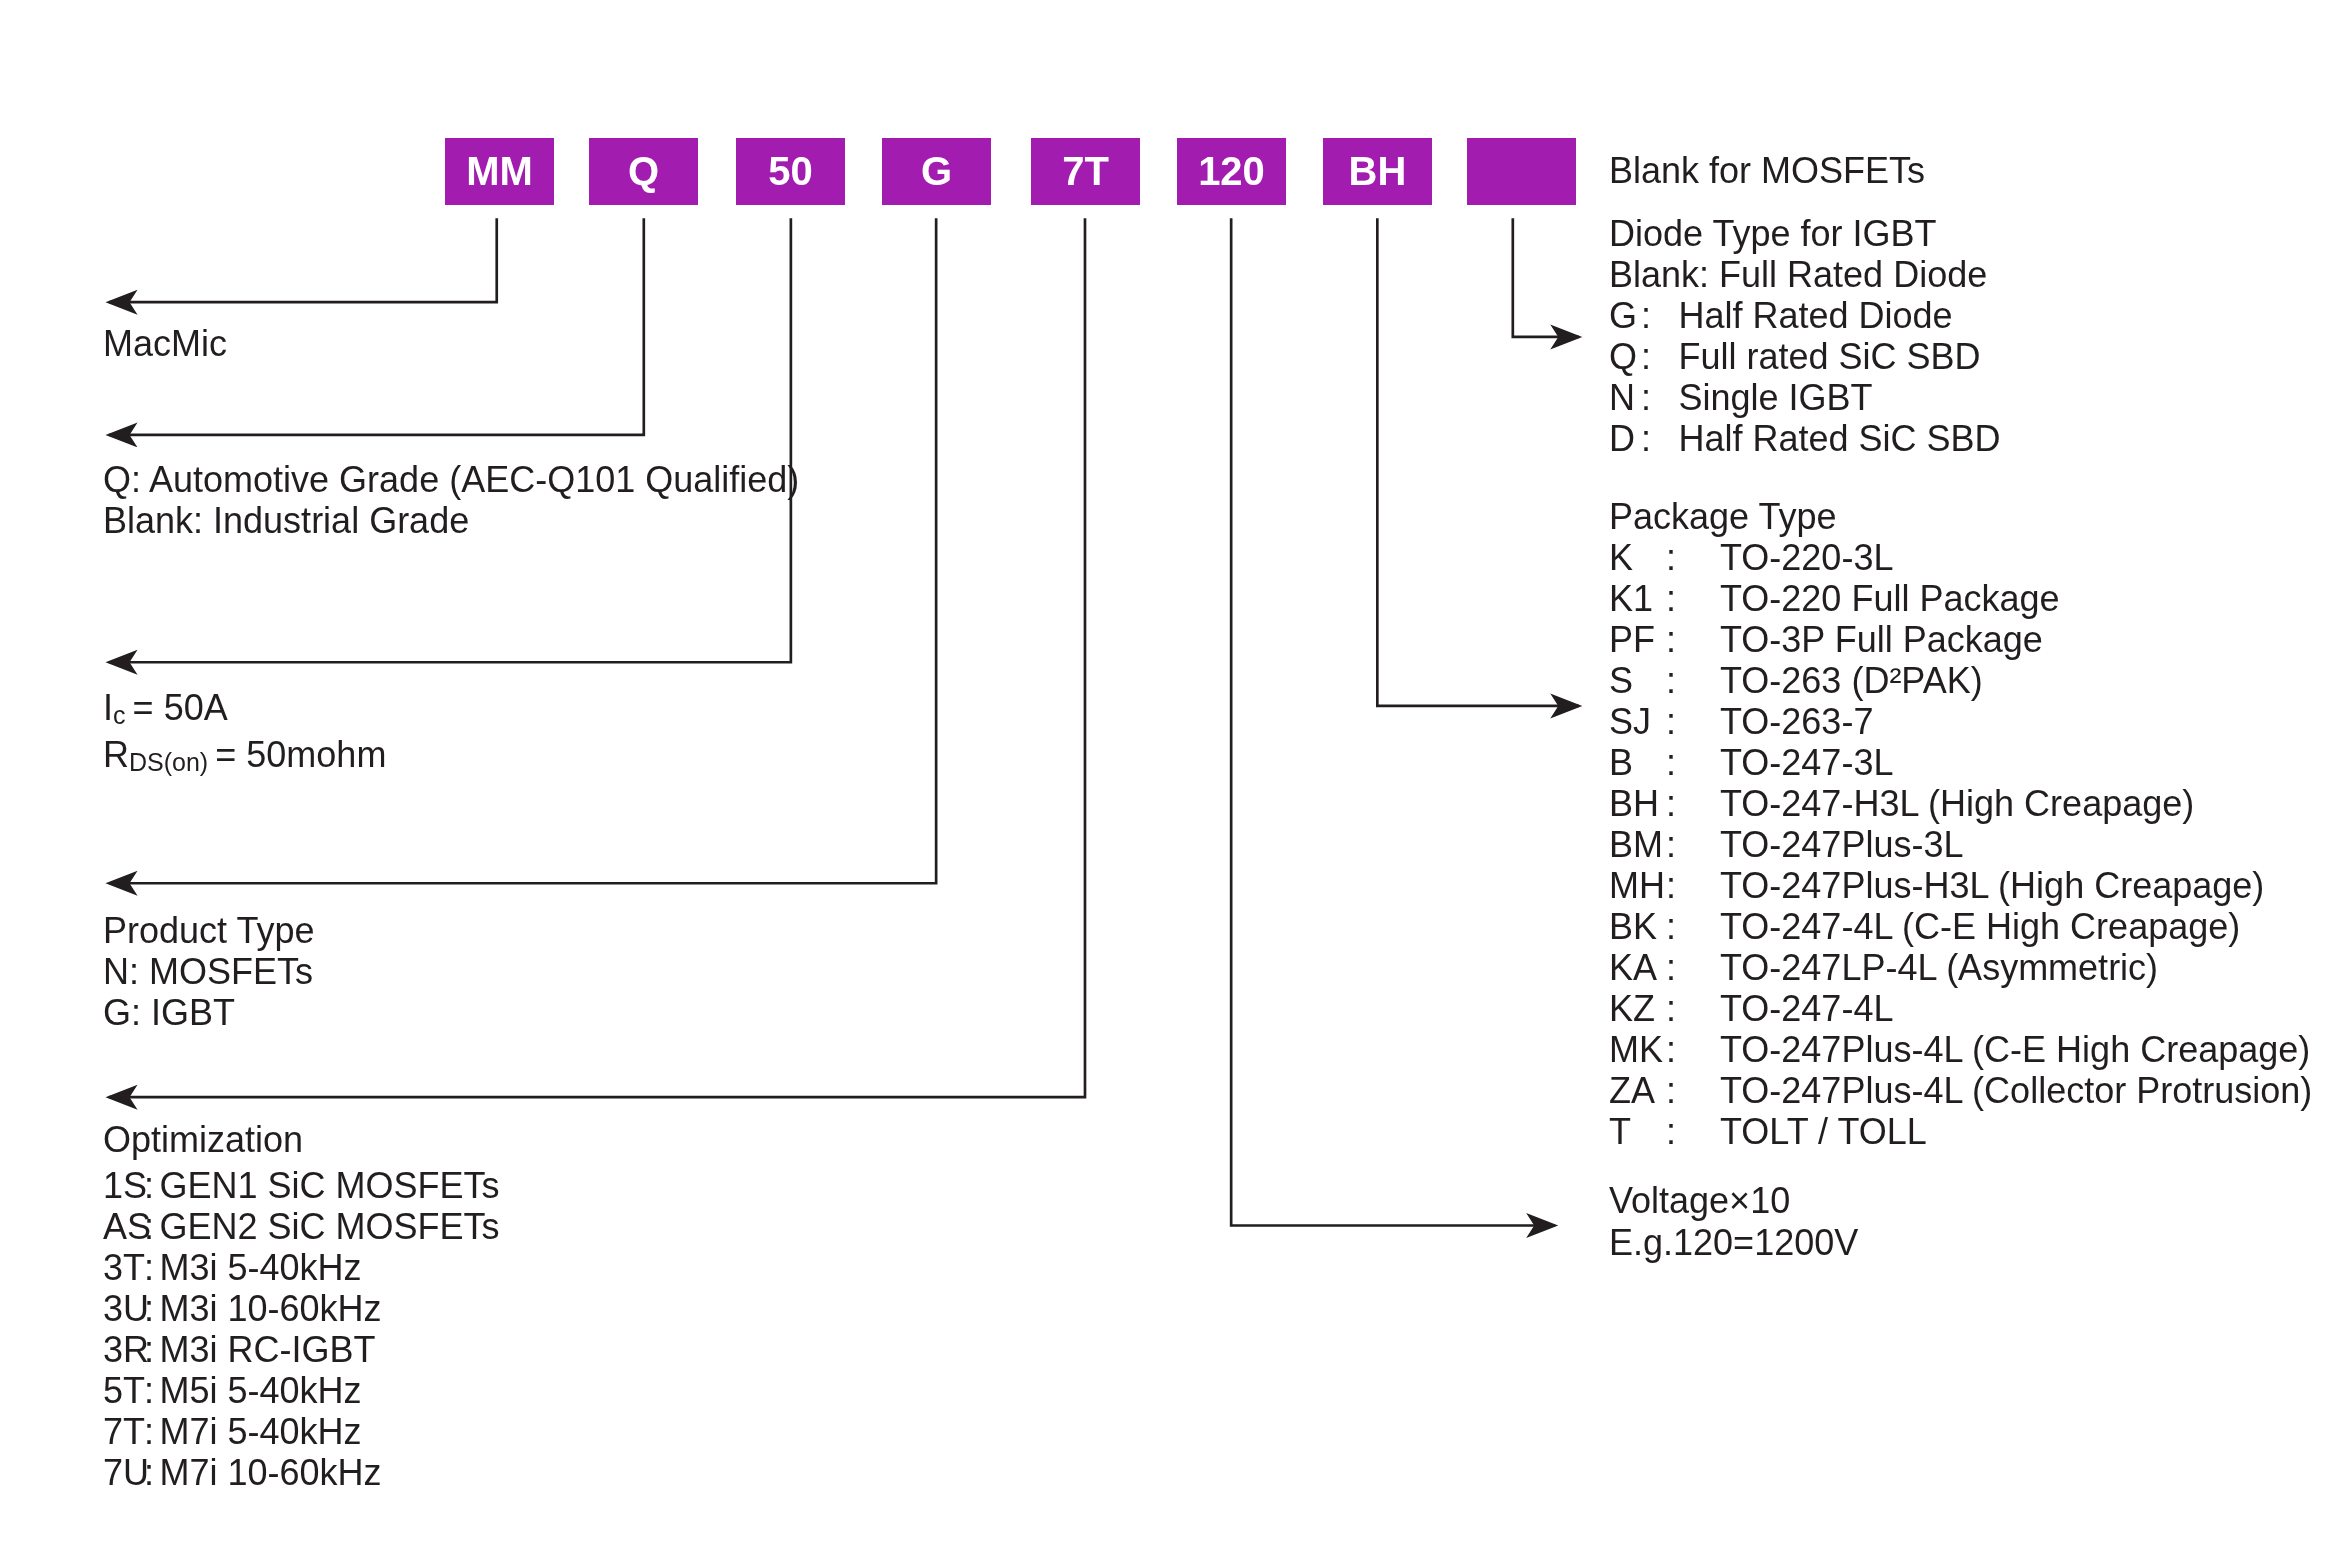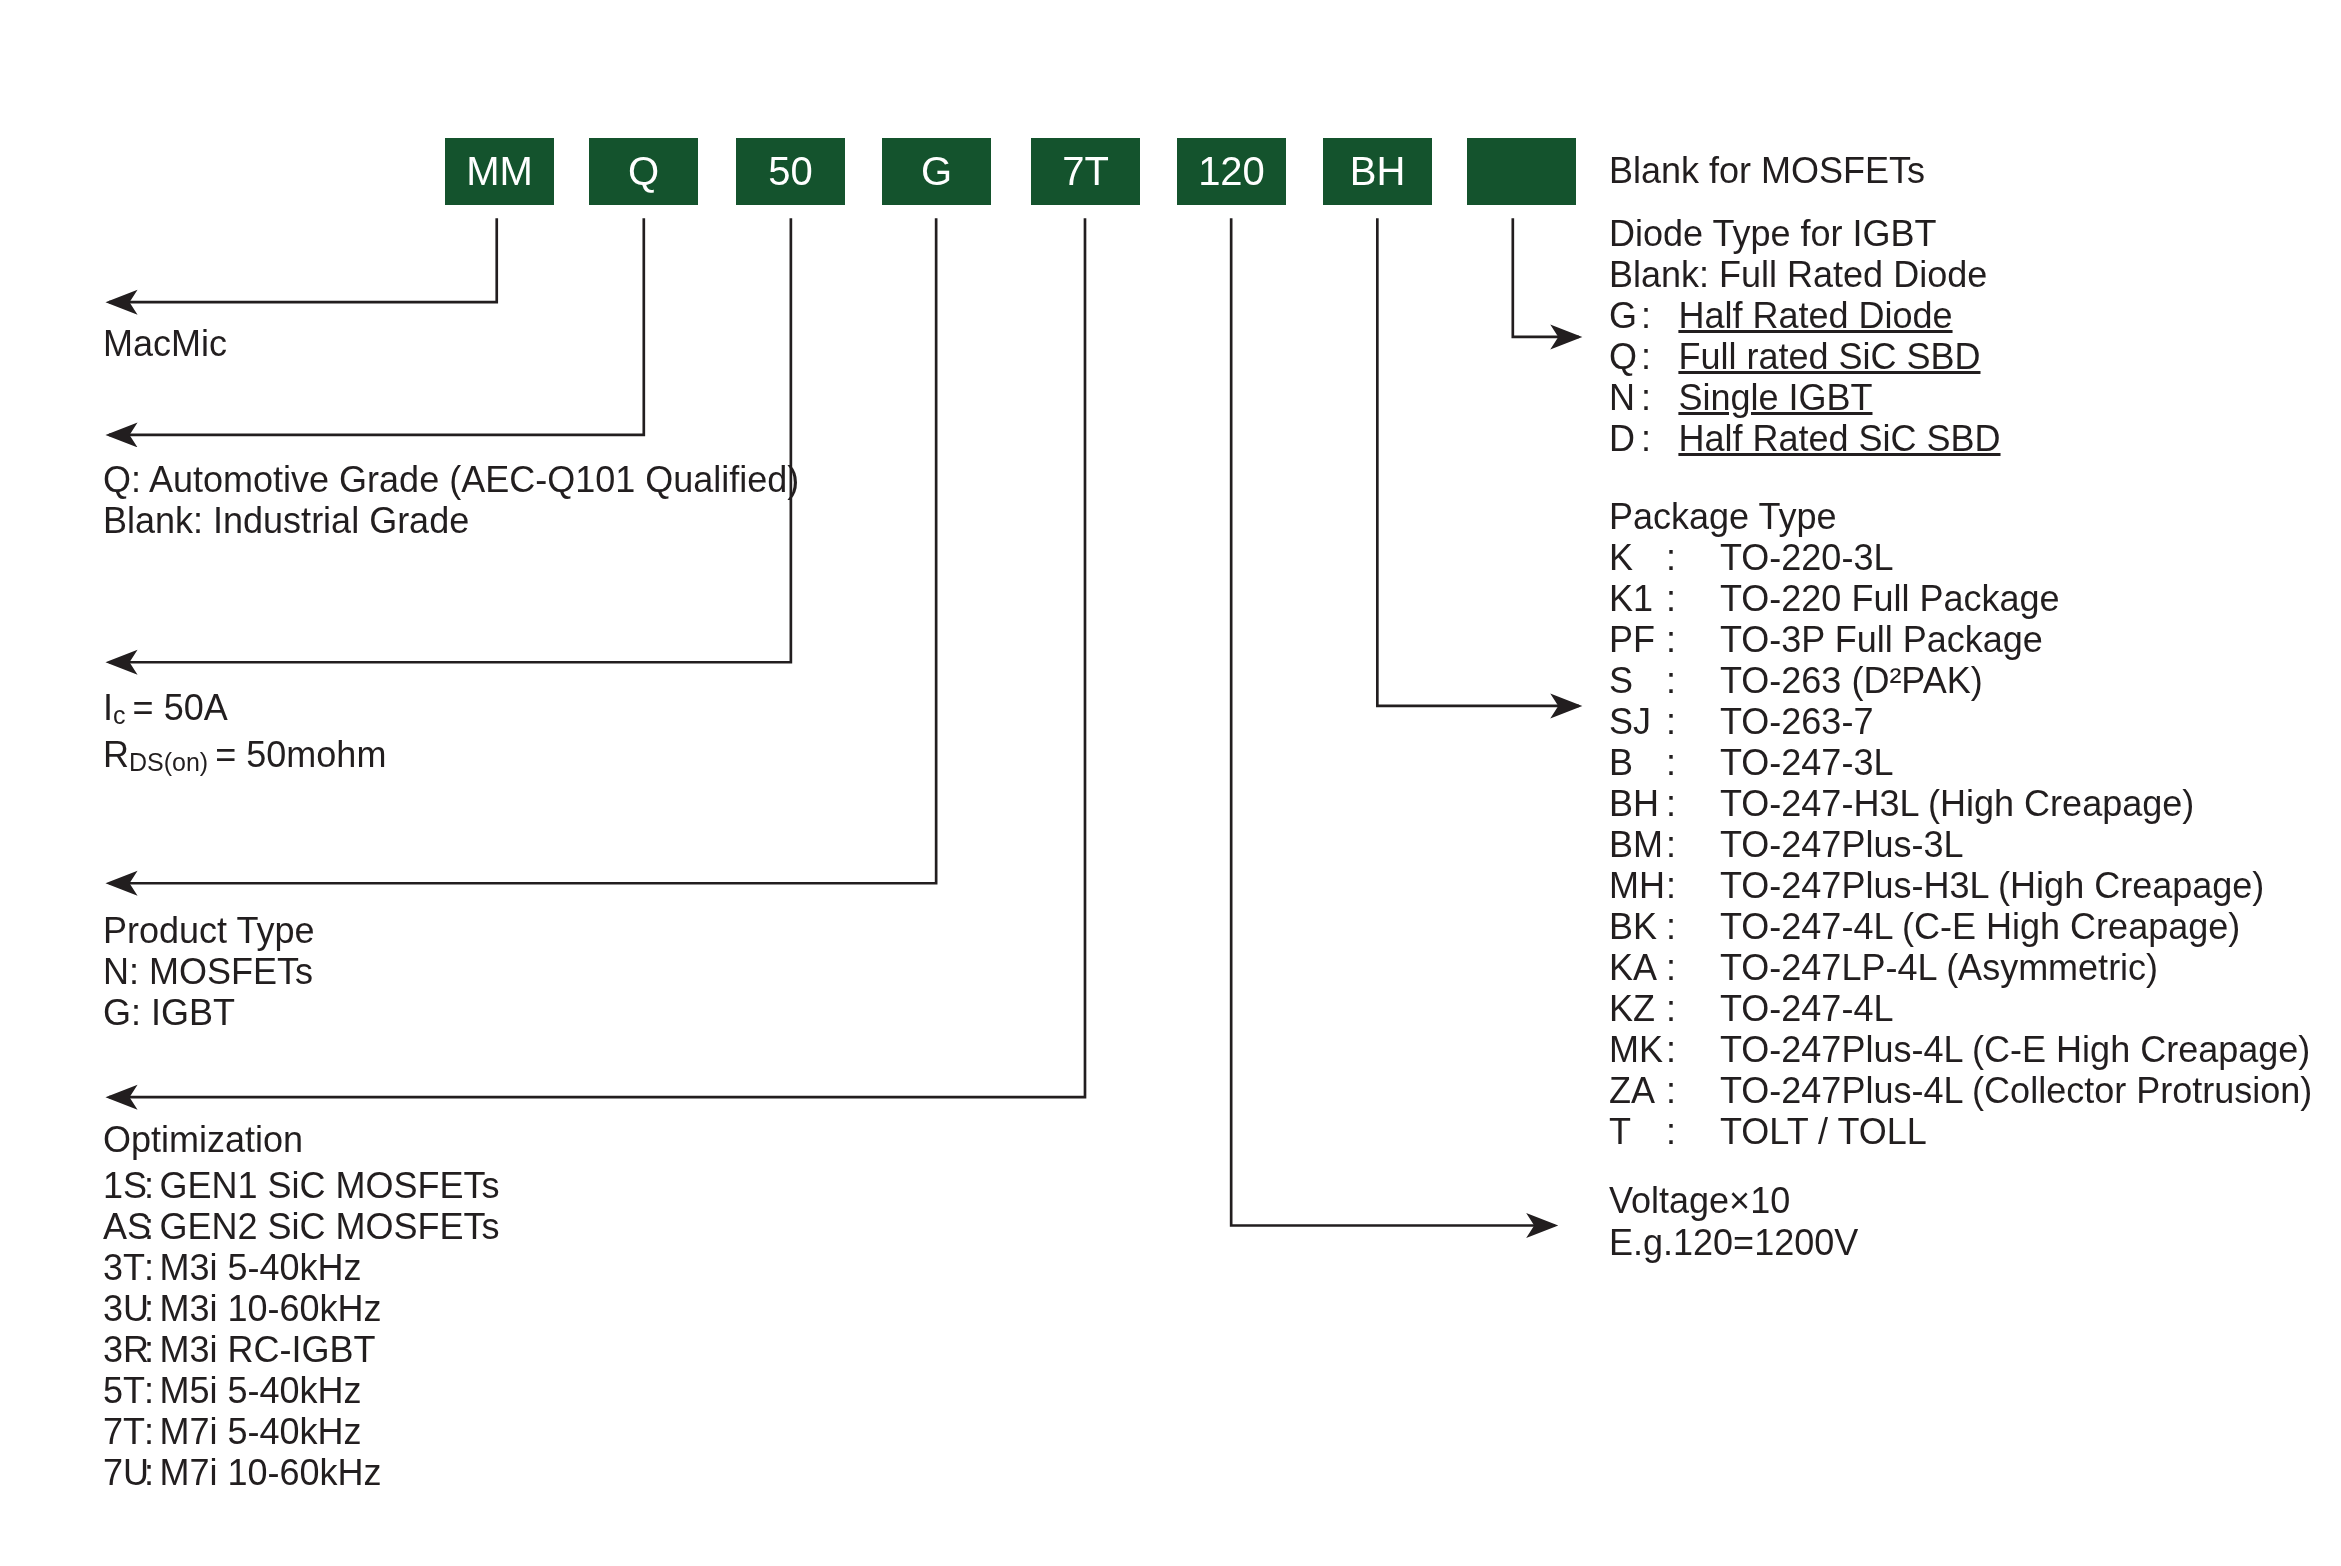--- a/index.html
+++ b/index.html
@@ -1,34 +1,34 @@
 <!DOCTYPE html>
 <html style="font-size:14.3px"><head>
 <meta charset="utf-8">
 <style>
   html,body{margin:0;padding:0;background:#ffffff;}
   #stage{position:relative;width:2342px;height:1566px;background:#ffffff;overflow:hidden;
          font-family:"Liberation Sans","DejaVu Sans",sans-serif;color:#221e1f;}
   svg.connectors{position:absolute;left:0;top:0;width:2342px;height:1566px;}
-  .codebox{position:absolute;top:138px;width:109px;height:67px;background:#14532d;color:#ffffff;
-           font-weight:normal;font-size:40px;display:flex;align-items:center;justify-content:center;
+  .codebox{position:absolute;top:138px;width:109px;height:67px;background:#a21caf;color:#ffffff;
+           font-weight:bold;font-size:40px;display:flex;align-items:center;justify-content:center;
            letter-spacing:0px;}
   .tblock{position:absolute;font-size:36px;line-height:41px;white-space:nowrap;}
   .bold{font-weight:normal;}
   .lh455{line-height:41px;}
   .lh47{line-height:42px;}
   .lh49{line-height:44px;}
   
   .pcode{display:inline-block;width:57px;}
   .pcolon{display:inline-block;width:16px;}
   .pdesc{margin-left:38px;}
   
   .dcode{display:inline-block;width:32px;}
   .dcolon{display:inline-block;width:16px;}
-  .ddesc{margin-left:21.4px;text-decoration:underline;}
+  .ddesc{margin-left:21.4px;}
   
   .ocode{display:inline-block;width:41px;}
   .ocolon{display:inline-block;width:12.5px;}
   .odesc{margin-left:3px;}
   .subsc{font-size:25px;position:relative;top:3.6px;}
   .resteq{margin-left:7.1px;}
   .mt6{margin-top:5.3px;}
 </style>
 </head>
 <body>

